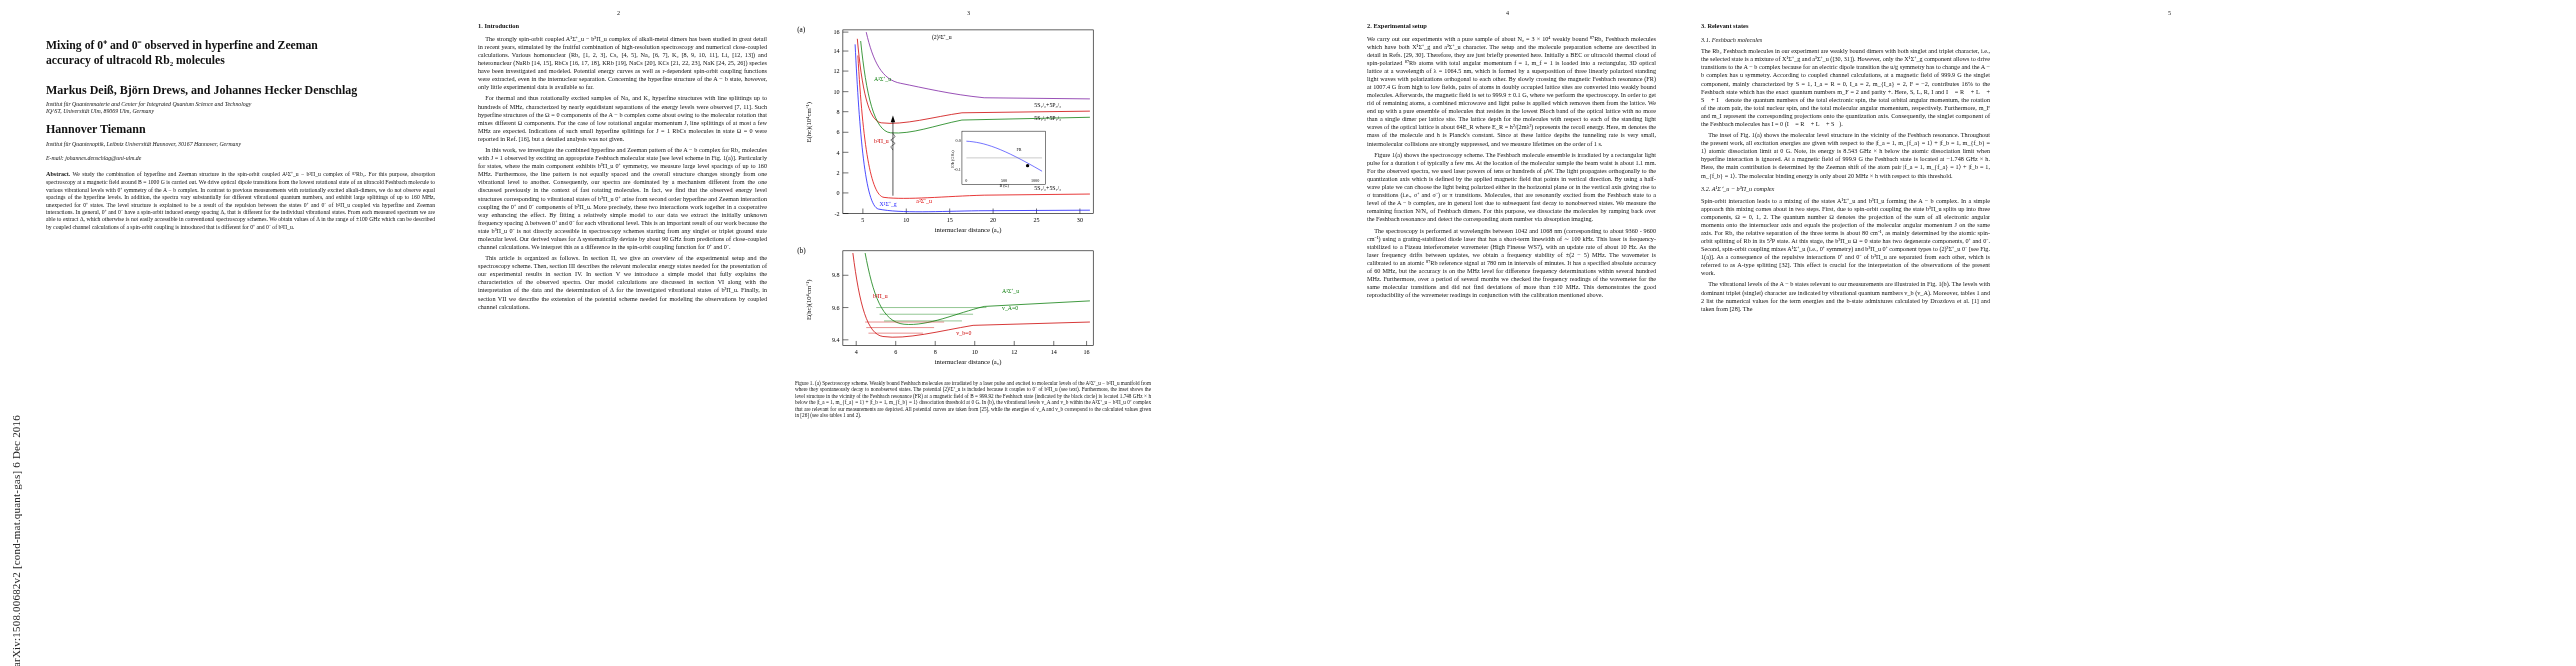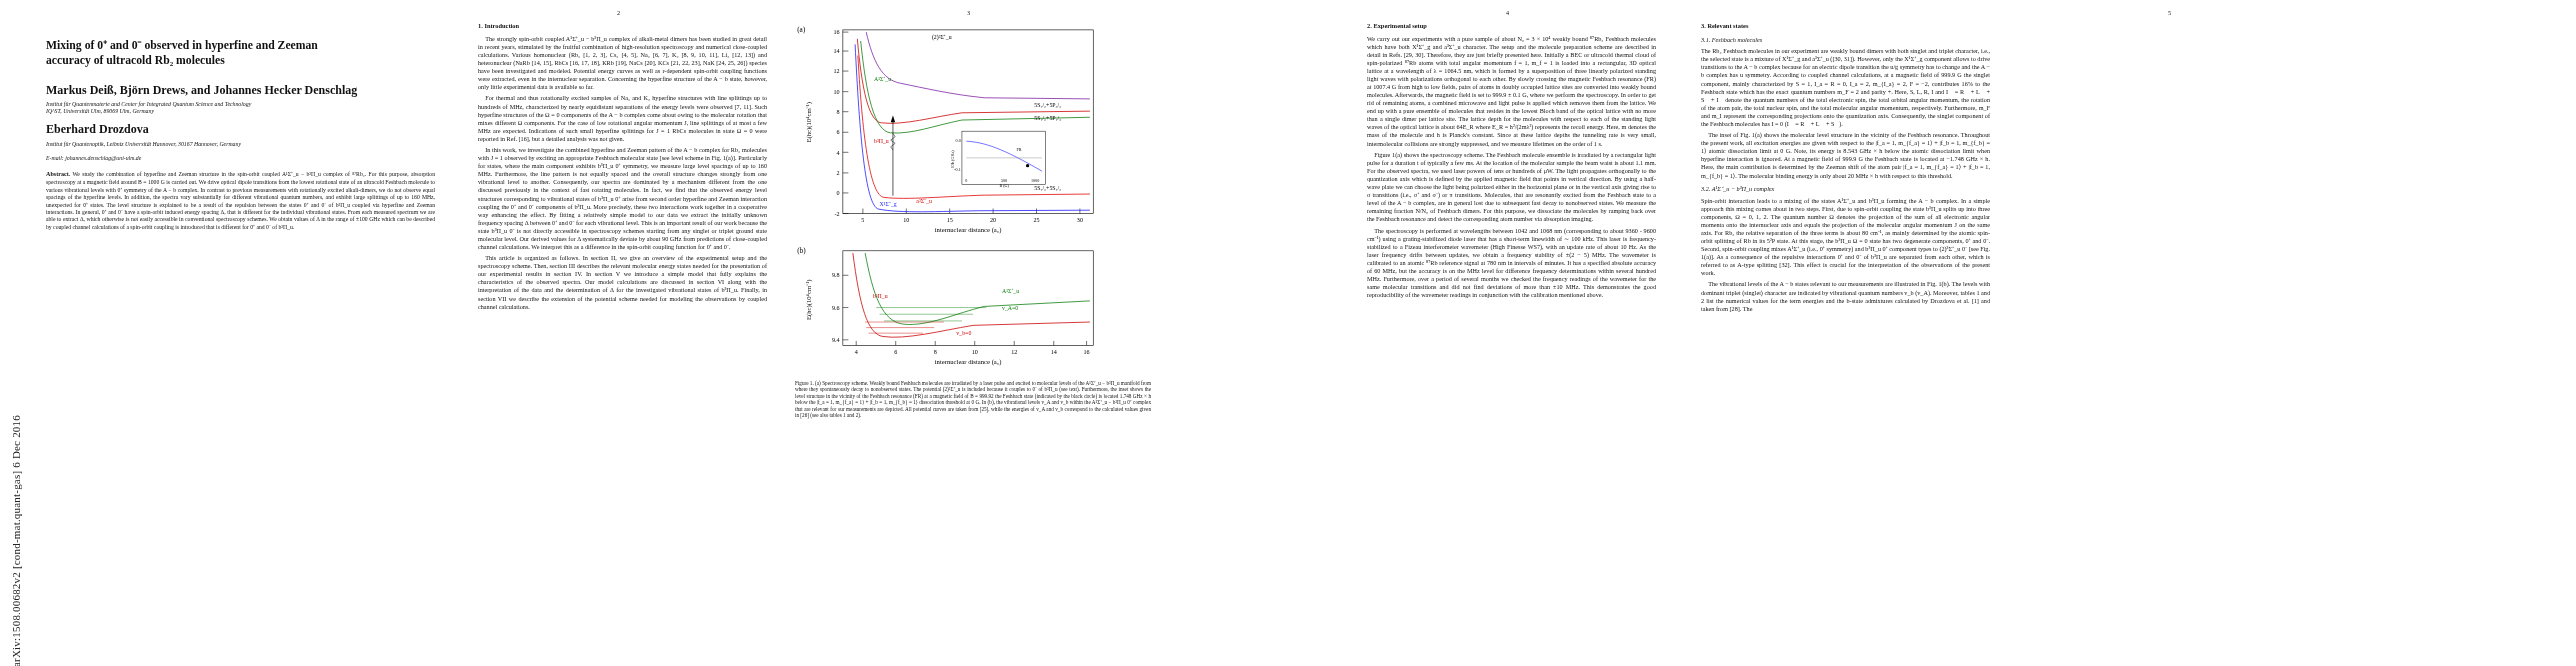--- a/index.html
+++ b/index.html
@@ -66,21 +66,21 @@
       <span>Mixing of 0⁺ and 0⁻ observed in hyperfine and Zeeman</span><br>
       <span>accuracy of ultracold Rb₂ molecules</span>
     </div>
 
     <div class="authors">Markus Deiß, Björn Drews, and Johannes Hecker Denschlag</div>
     <div class="affil">
       <span>Institut für Quantenmaterie and Center for Integrated Quantum Science and Technology</span><br>
       <span>IQ^ST, Universität Ulm, 89069 Ulm, Germany</span>
     </div>
 
-    <div class="authors">Eberhard Drozdova</div>
+    <div class="authors">Hannover Tiemann</div>
     <div class="affil">Institut für Quantenoptik, Leibniz Universität Hannover, 30167 Hannover, Germany</div>
 
     <div class="email">E-mail: johannes.denschlag@uni-ulm.de</div>
 
     <div class="abstract">
       <span class="abs-head">Abstract.</span>
       <span>We study the combination of hyperfine and Zeeman structure in the spin-orbit coupled A¹Σ⁺_u − b³Π_u complex of ⁸⁷Rb₂. For this purpose, absorption spectroscopy at a magnetic field around B = 1000 G is carried out. We drive optical dipole transitions from the lowest rotational state of an ultracold Feshbach molecule to various vibrational levels with 0⁺ symmetry of the A − b complex. In contrast to previous measurements with rotationally excited alkali-dimers, we do not observe equal spacings of the hyperfine levels. In addition, the spectra vary substantially for different vibrational quantum numbers, and exhibit large splittings of up to 160 MHz, unexpected for 0⁺ states. The level structure is explained to be a result of the repulsion between the states 0⁺ and 0⁻ of b³Π_u coupled via hyperfine and Zeeman interactions. In general, 0⁺ and 0⁻ have a spin-orbit induced energy spacing Δ, that is different for the individual vibrational states. From each measured spectrum we are able to extract Δ, which otherwise is not easily accessible in conventional spectroscopy schemes. We obtain values of Δ in the range of ±100 GHz which can be described by coupled channel calculations of a spin-orbit coupling is introduced that is different for 0⁺ and 0⁻ of b³Π_u.</span>
     </div>
   </div>
 

